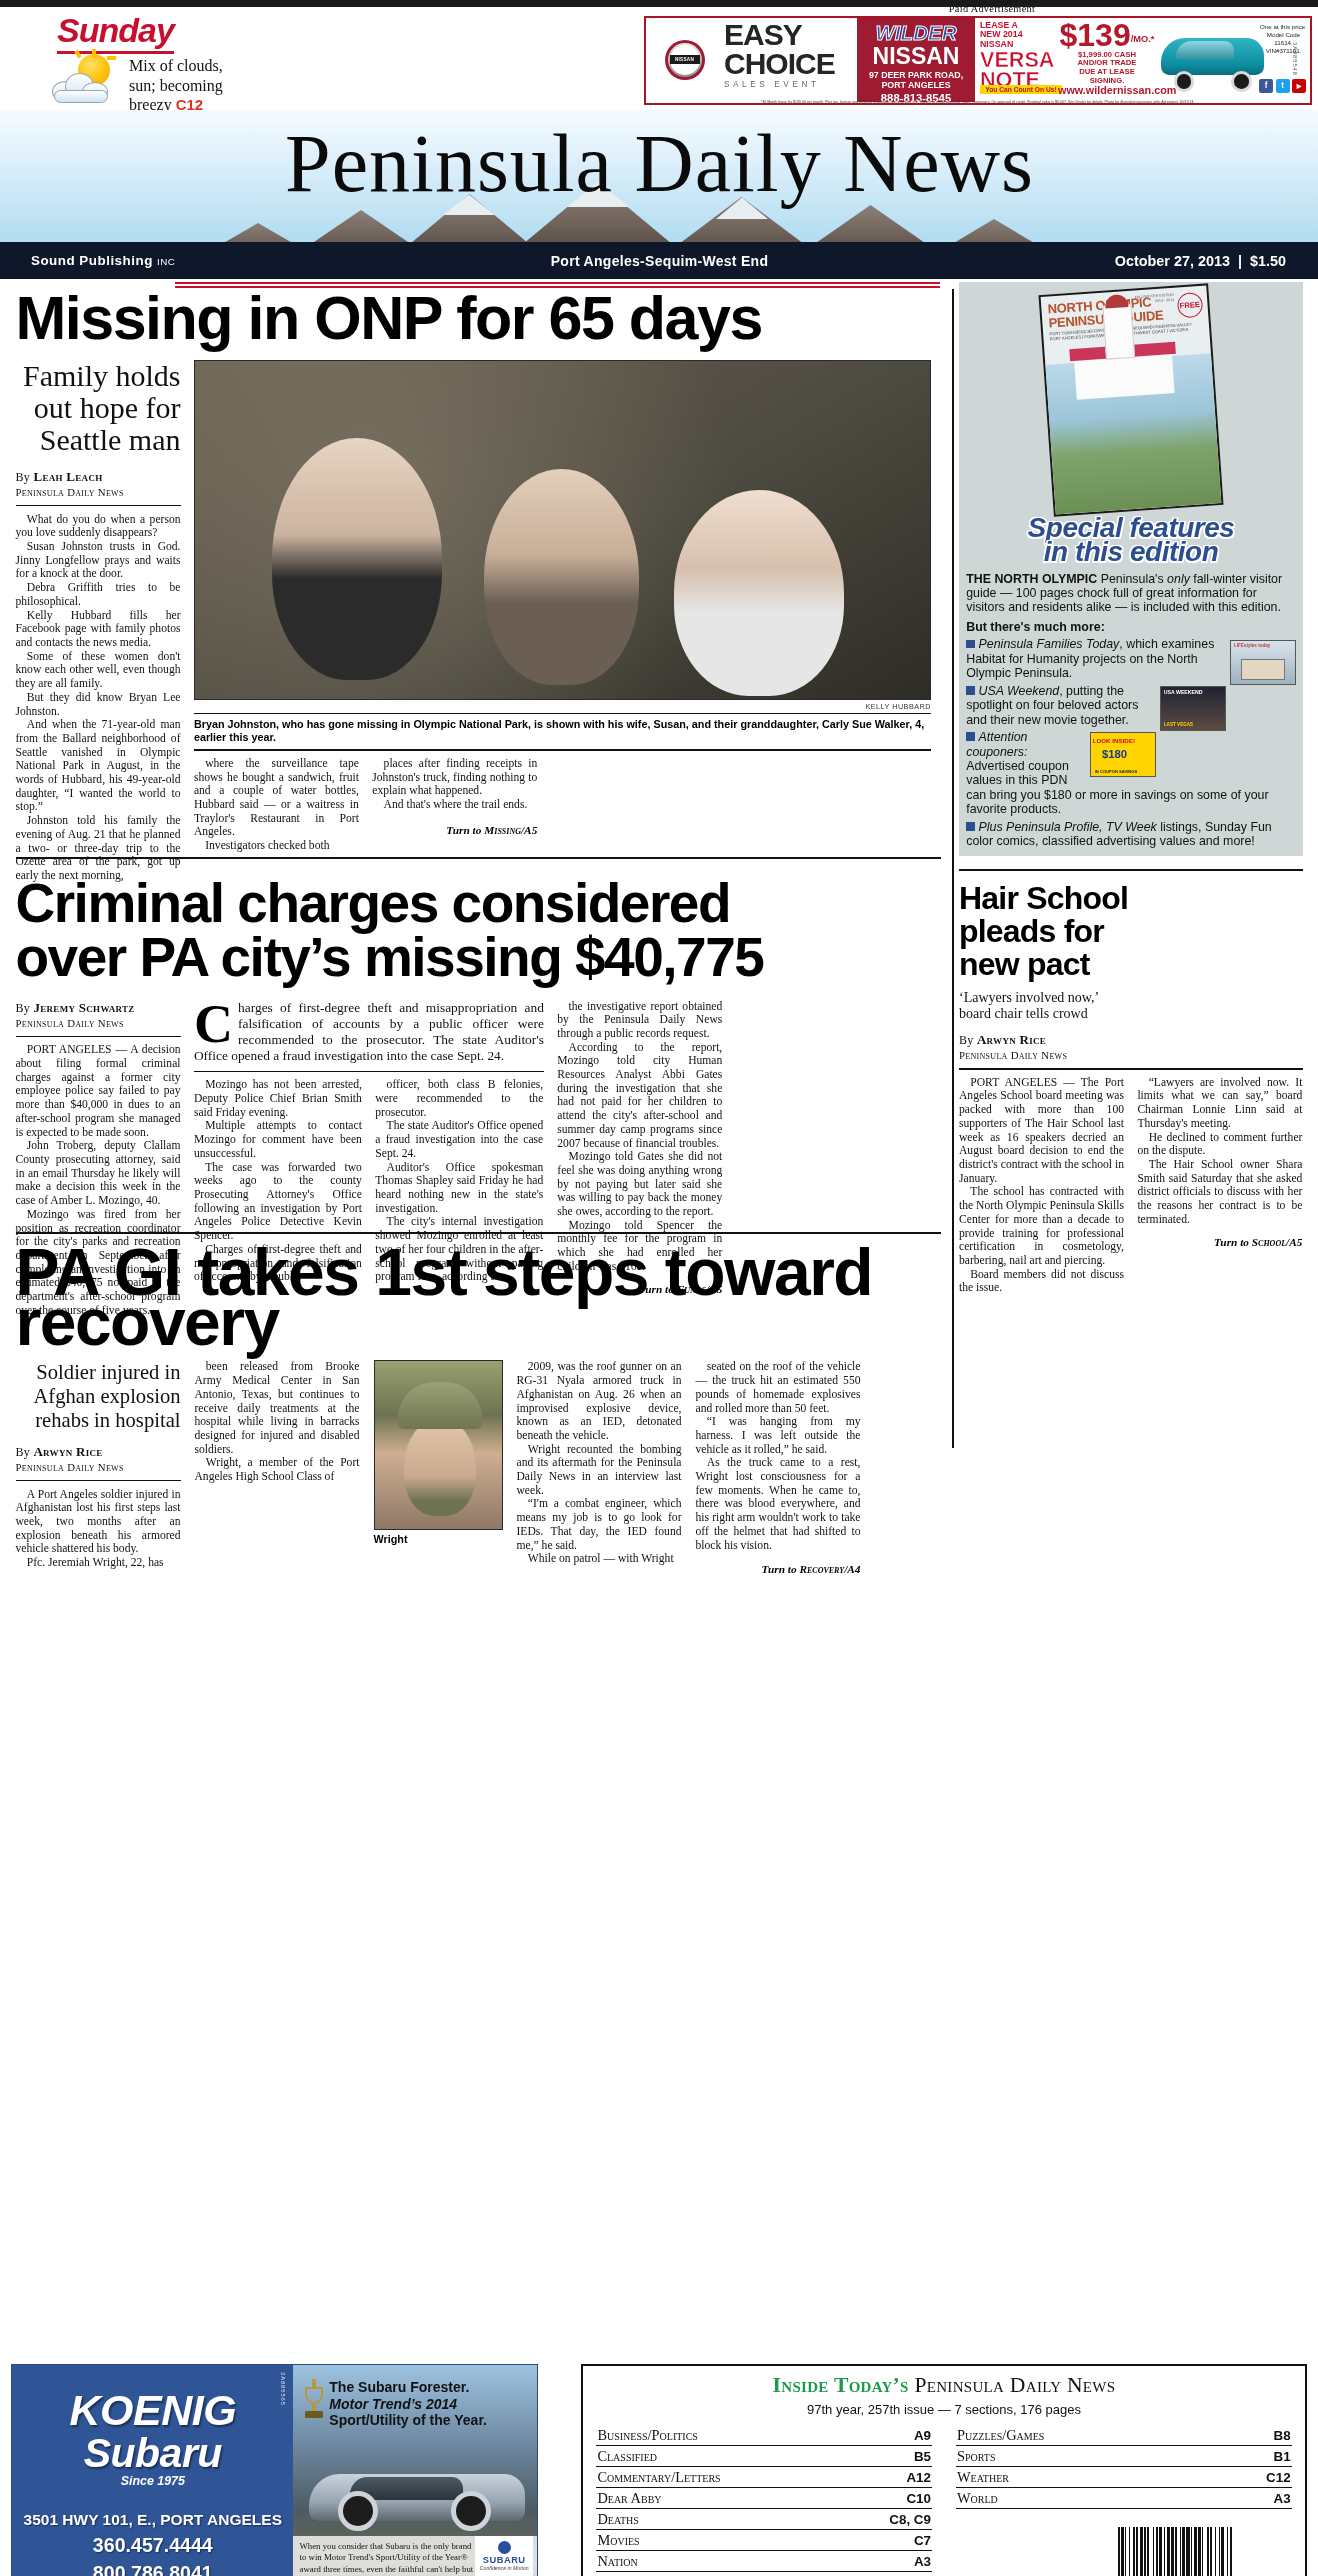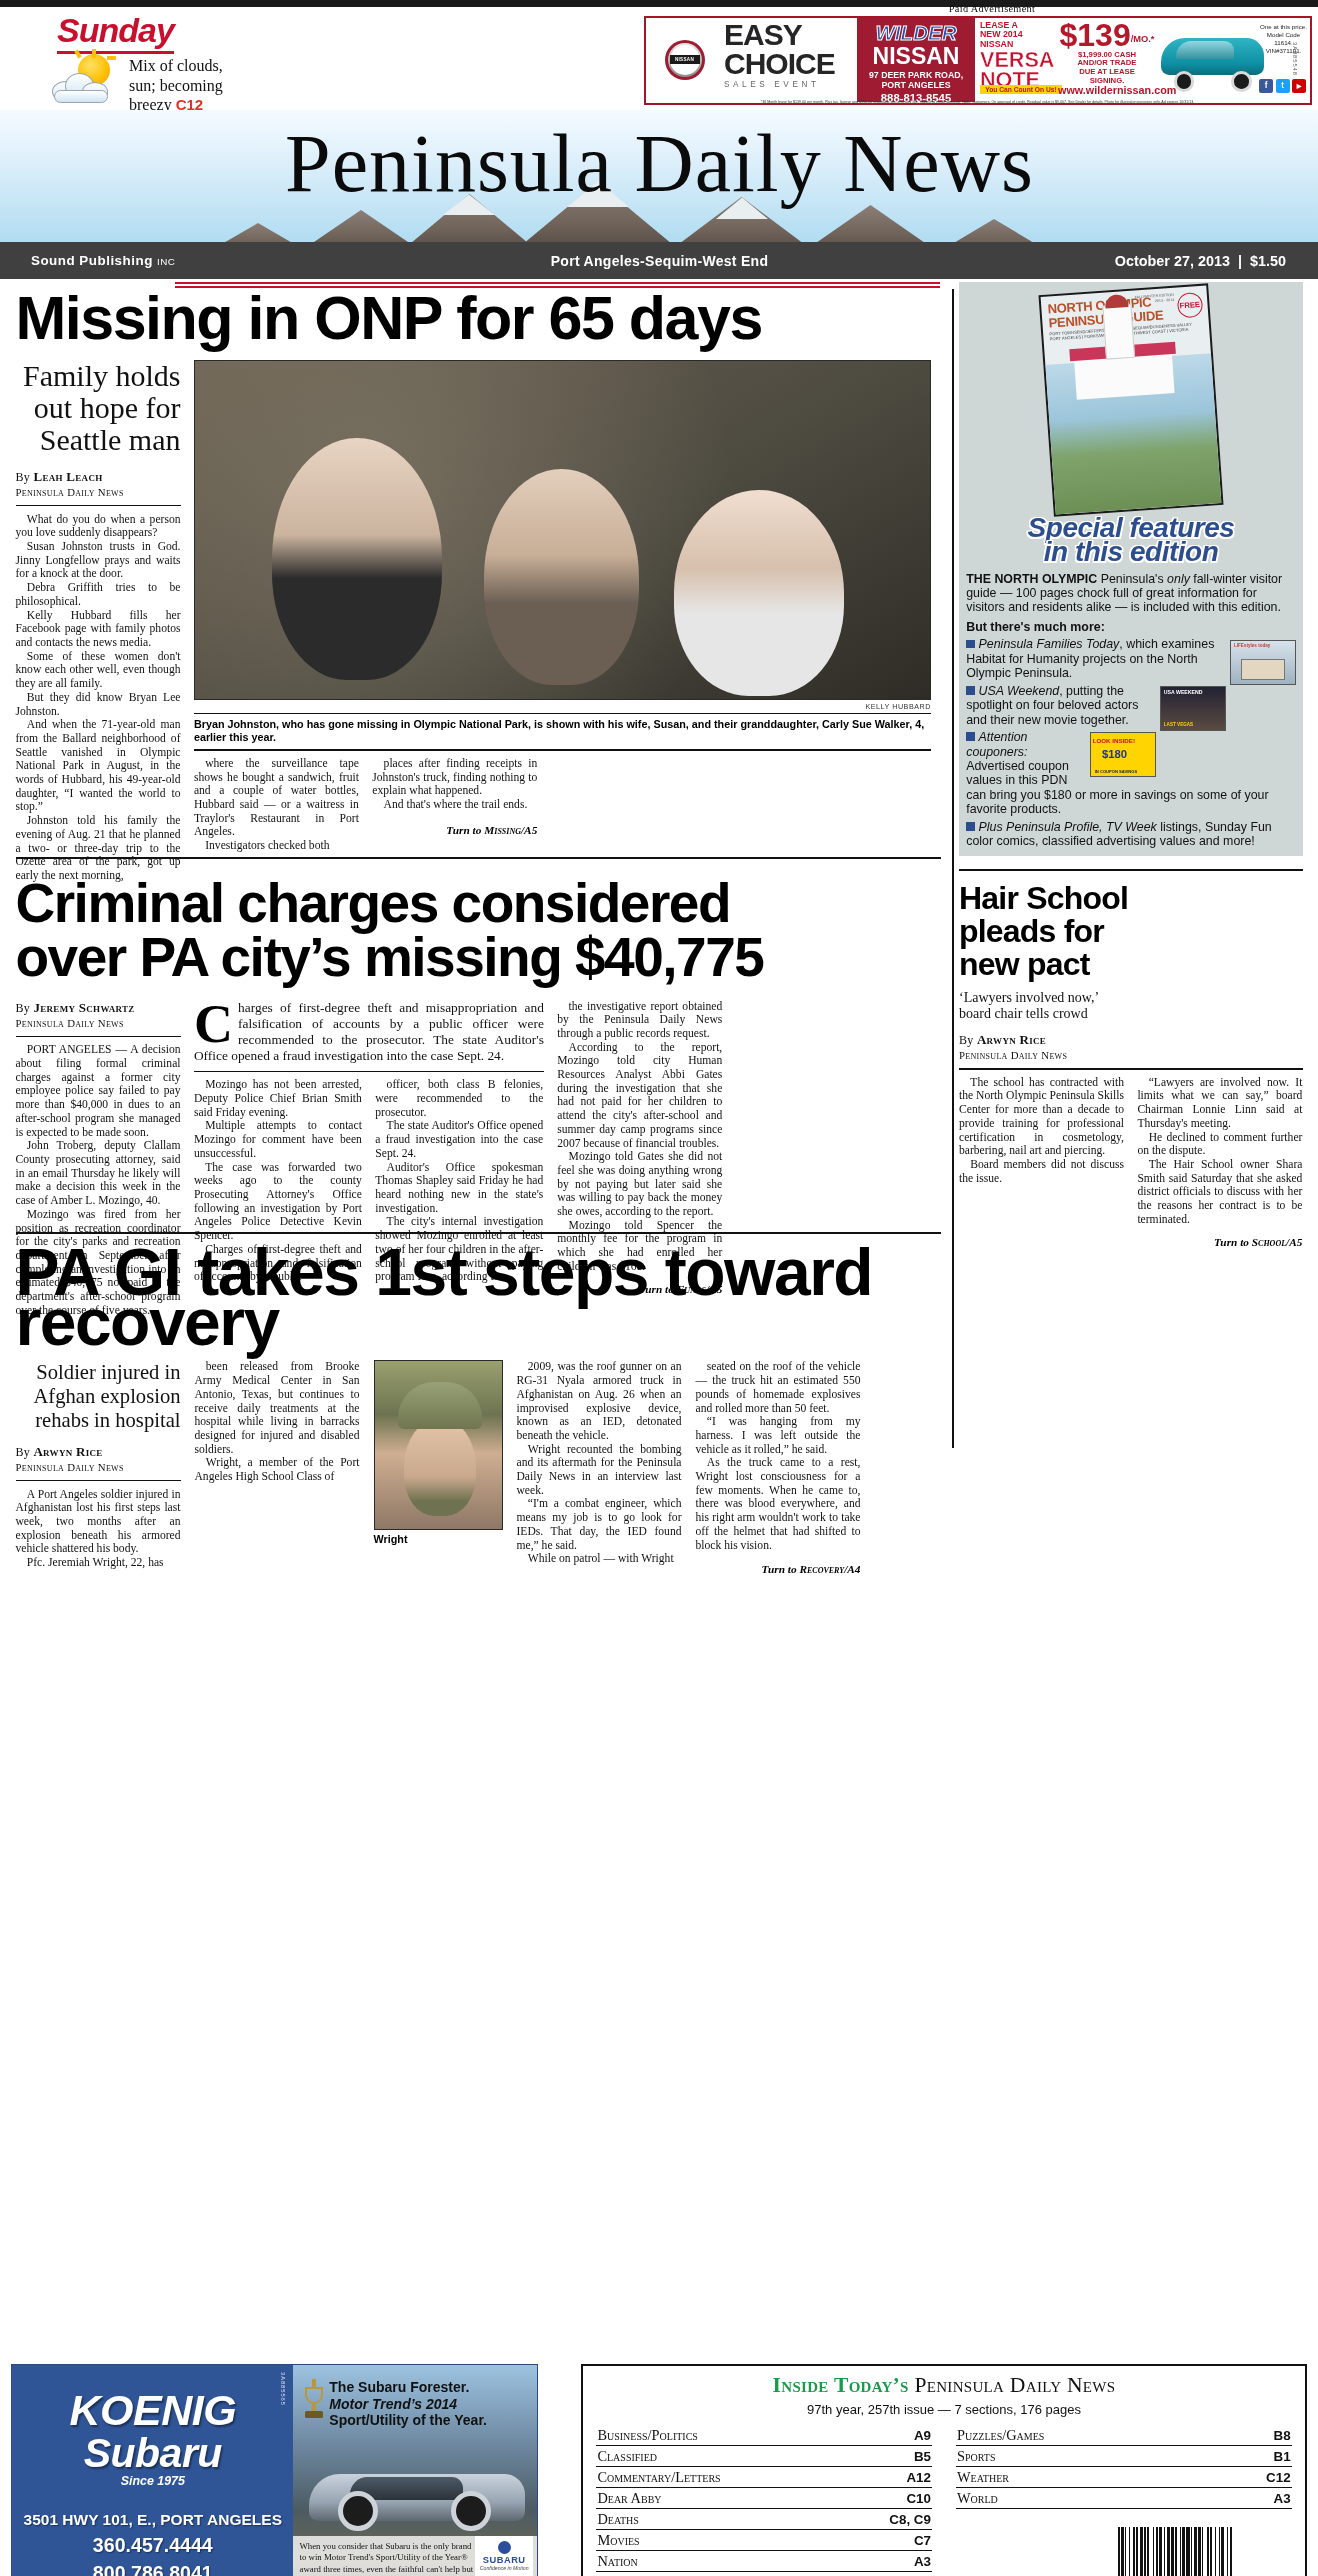--- a/index.html
+++ b/index.html
@@ -115,21 +115,21 @@
   .mt { position:absolute; bottom:0; background:linear-gradient(180deg,#8b7f77 0%,#6e6259 55%,#4e453f 100%); }
   .mt-snow { position:absolute; background:#e9eef1; }
   .masthead-title {
     position:absolute; left:0; top:13.4px; width:1319px; text-align:center;
     font-family:"Liberation Serif", serif; font-size:82px; letter-spacing:1px;
     color:#0b0b0b; line-height:82px; white-space:nowrap;
   }
 
   
   .dateline { position:absolute; left:0; top:242px; width:1319px; height:37px;
-              background:#404040; display:flex; align-items:center; }
+              background:#0f172a; display:flex; align-items:center; }
   .dl-left { position:absolute; left:31px; font-family:"Liberation Sans",sans-serif;
              font-size:13.4px; color:#fff; letter-spacing:0.5px;}
   .dl-left b { font-weight:bold; }
   .dl-left span { font-size:9.8px; }
   .dl-center { position:absolute; left:0; width:1319px; text-align:center;
                font-family:"Liberation Sans",sans-serif; font-weight:bold; font-size:14px;
                color:#fff; letter-spacing:0.3px;}
   .dl-right { position:absolute; right:33px; font-family:"Liberation Sans",sans-serif;
               font-weight:bold; font-size:14.4px; color:#fff;}
 
@@ -693,20 +693,21 @@
       </div>
       <div class="byline" style="margin-top:10.3px;">
         <span>By</span>
         <span class="nm">Arwyn Rice</span><br>
         <span class="pub">Peninsula Daily News</span>
       </div>
       <div style="height:1.5px;background:#111;margin:5.2px 0 6.2px 0;"></div>
 
       <div style="display:flex;gap:13.4px;">
         <div class="bodytext" style="width:165px;">
+          <p>PORT ANGELES — The Port Angeles School board meeting was packed with more than 100 supporters of The Hair School last week as 16 speakers decried an August board decision to end the district's contract with the school in January.</p>
           <p>The school has contracted with the North Olympic Peninsula Skills Center for more than a decade to provide training for professional certification in cosmetology, barbering, nail art and piercing.</p>
           <p>Board members did not discuss the issue.</p>
         </div>
         <div style="width:165px;">
           <div class="bodytext">
             <p>“Lawyers are involved now. It limits what we can say,” board Chairman Lonnie Linn said at Thursday's meeting.</p>
             <p>He declined to comment further on the dispute.</p>
             <p>The Hair School owner Shara Smith said Saturday that she asked district officials to discuss with her the reasons her contract is to be terminated.</p>
           </div>
           <div class="turn" style="margin-top:9.3px;">

